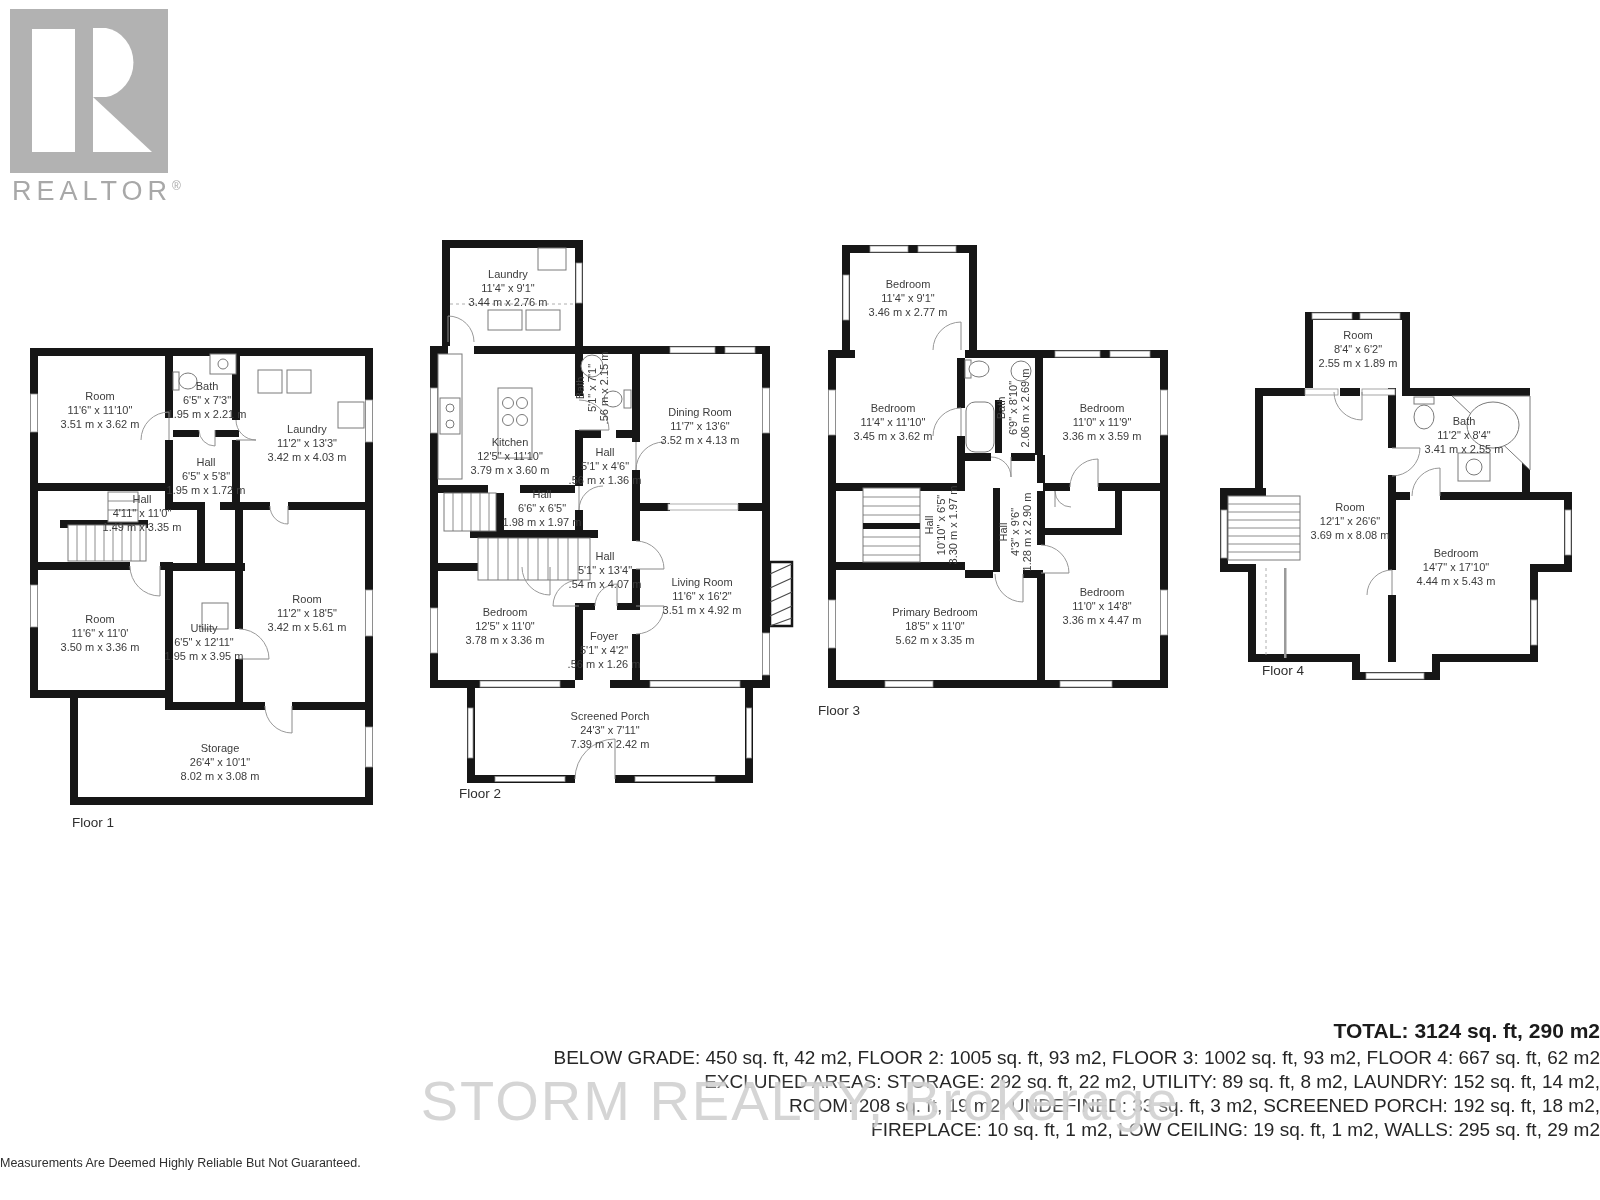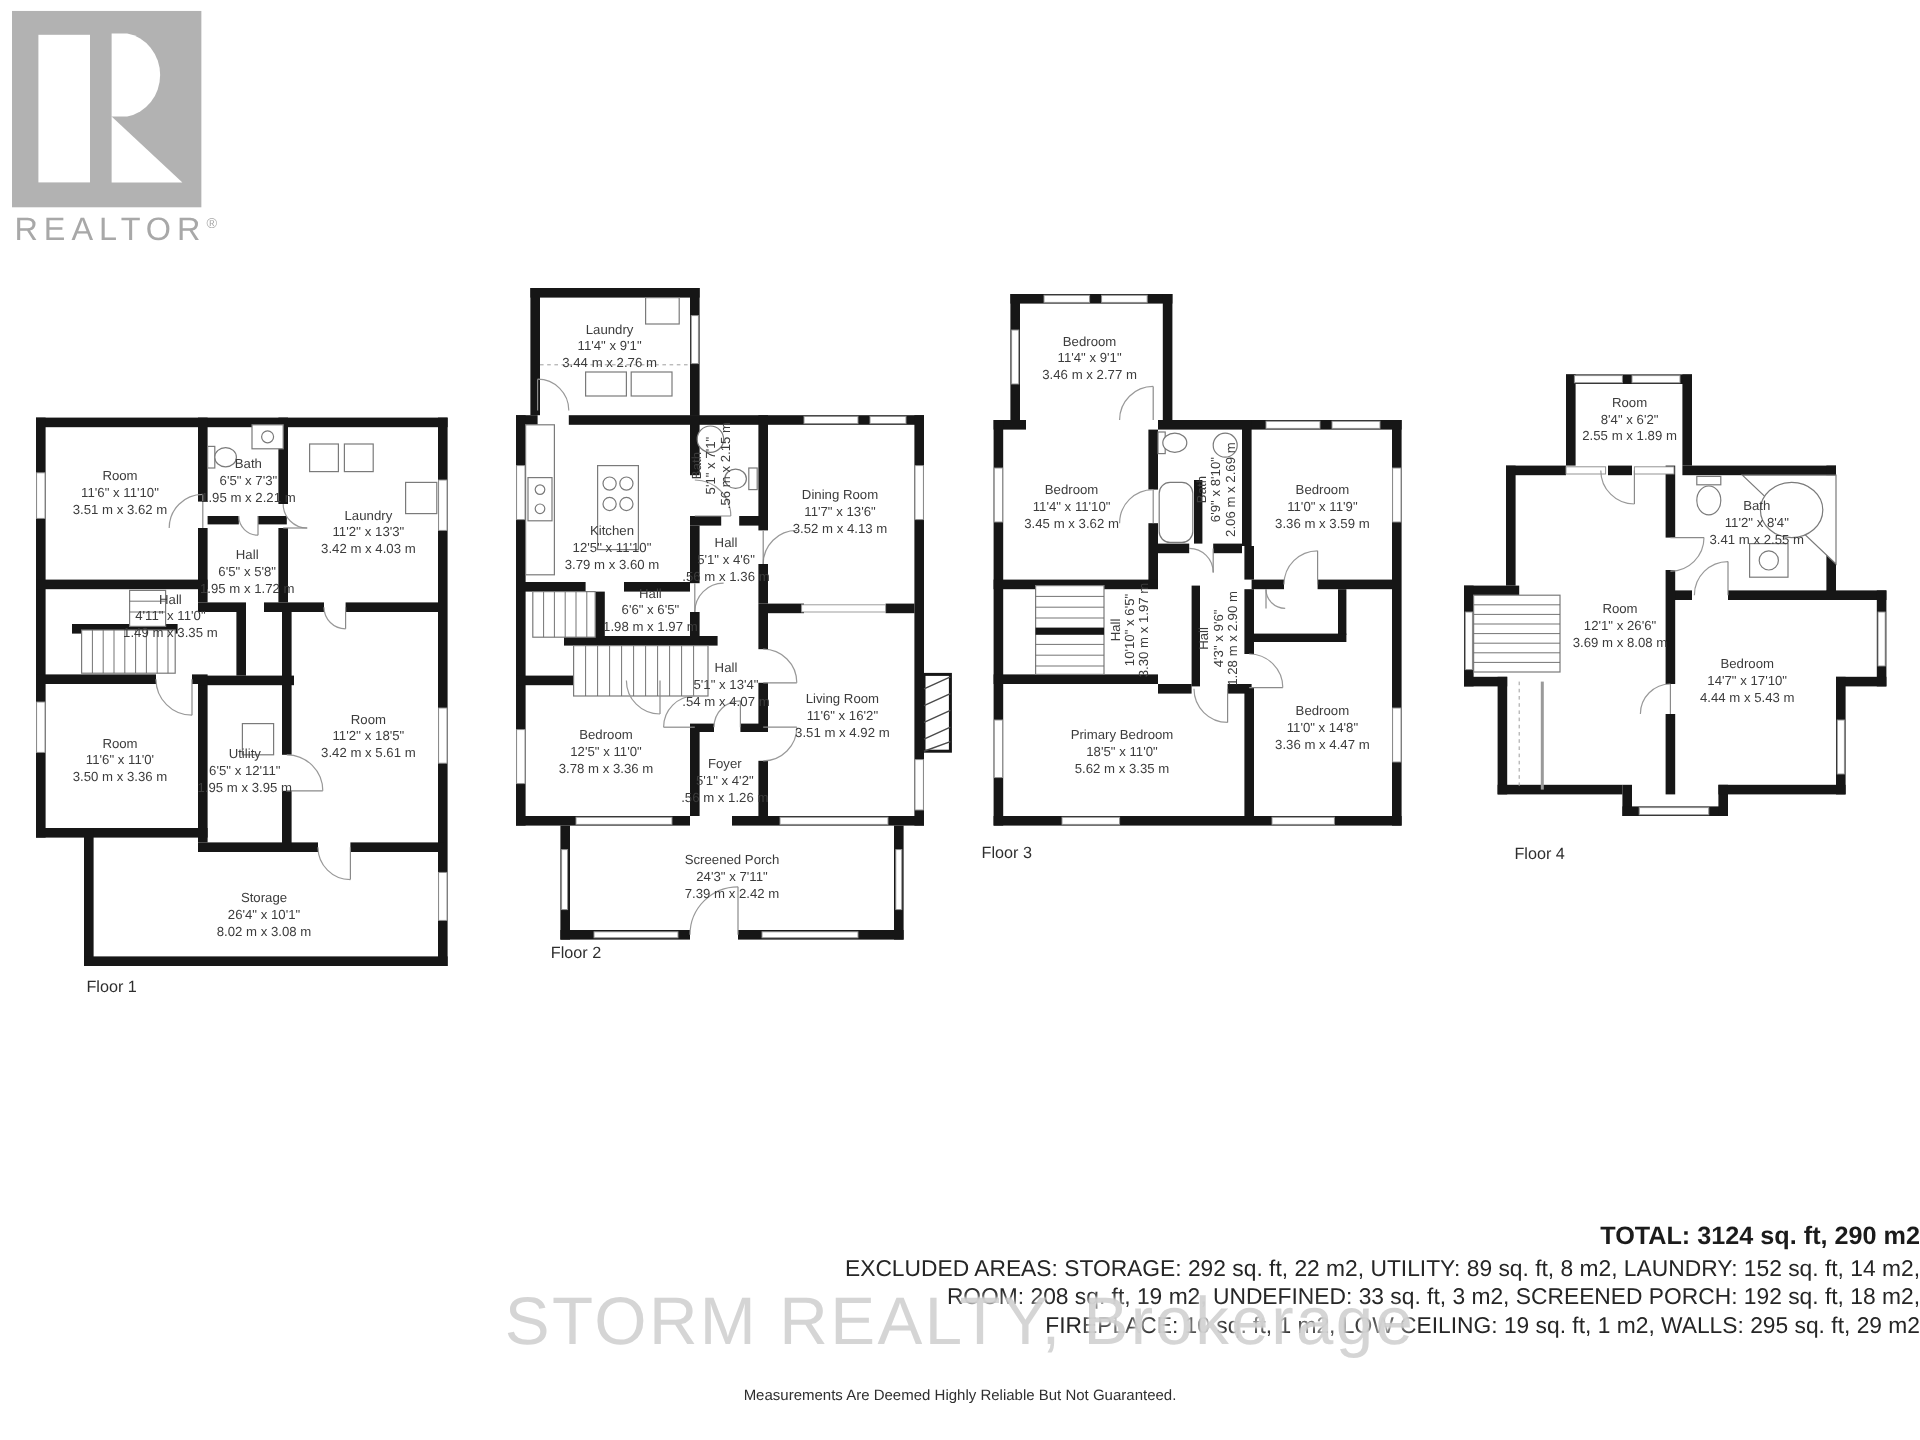--- a/index.html
+++ b/index.html
@@ -24,21 +24,21 @@
   .rm{font-family:"Liberation Sans",sans-serif;font-size:11px;fill:#3c3c3c;text-anchor:middle;}
   .floor-tag{position:absolute;font-size:13.5px;color:#2e2e2e;}
   
   .summary{position:absolute;left:0;right:0;top:1016px;text-align:right;color:#222;}
   .summary .total{font-size:21px;font-weight:bold;color:#1b1b1b;line-height:30px;}
   .summary .line{font-size:19px;line-height:24px;color:#262626;}
   .watermark{position:absolute;left:0;right:0;top:1068px;text-align:center;
              font-size:56px;letter-spacing:2px;color:rgba(178,178,178,0.55);
              text-shadow:0 0 7px rgba(255,255,255,0.95), 0 0 2px rgba(255,255,255,0.9);
              pointer-events:none;white-space:nowrap;}
-  .disclaimer{position:absolute;left:0;right:0;top:1156px;text-align:center;
+  .disclaimer{position:absolute;left:0;right:0;top:1156px;
               font-size:12.5px;color:#2f2f2f;}
 </style>
 </head>
 <body>
 
 <div id="canvas">
 
   <div class="logo">
     <svg width="158" height="164" viewBox="0 0 158 164">
       <rect x="0" y="0" width="158" height="164" fill="#b2b2b2"></rect>
@@ -459,24 +459,25 @@
       <text class="rm" x="264" y="134">11'2" x 8'4"</text>
       <text class="rm" x="264" y="148">3.41 m x 2.55 m</text>
       <text class="rm" x="150" y="206">Room</text>
       <text class="rm" x="150" y="220">12'1" x 26'6"</text>
       <text class="rm" x="150" y="234">3.69 m x 8.08 m</text>
       <text class="rm" x="256" y="252">Bedroom</text>
       <text class="rm" x="256" y="266">14'7" x 17'10"</text>
       <text class="rm" x="256" y="280">4.44 m x 5.43 m</text>
     </g>
   </svg>
-  <div class="floor-tag" style="left:1262px;top:704px">Floor 4</div>
+  <div class="floor-tag" style="left:1262px;top:663px">Floor 4</div>
 
   <div class="summary">
     <div class="total">TOTAL: 3124 sq. ft, 290 m2</div>
+    <div class="line">BELOW GRADE: 450 sq. ft, 42 m2, FLOOR 2: 1005 sq. ft, 93 m2, FLOOR 3: 1002 sq. ft, 93 m2, FLOOR 4: 667 sq. ft, 62 m2</div>
     <div class="line">EXCLUDED AREAS: STORAGE: 292 sq. ft, 22 m2, UTILITY: 89 sq. ft, 8 m2, LAUNDRY: 152 sq. ft, 14 m2,</div>
     <div class="line">ROOM: 208 sq. ft, 19 m2, UNDEFINED: 33 sq. ft, 3 m2, SCREENED PORCH: 192 sq. ft, 18 m2,</div>
     <div class="line">FIREPLACE: 10 sq. ft, 1 m2, LOW CEILING: 19 sq. ft, 1 m2, WALLS: 295 sq. ft, 29 m2</div>
   </div>
 
   <div class="watermark">STORM REALTY, Brokerage</div>
 
   <div class="disclaimer">Measurements Are Deemed Highly Reliable But Not Guaranteed.</div>
 
 </div>

